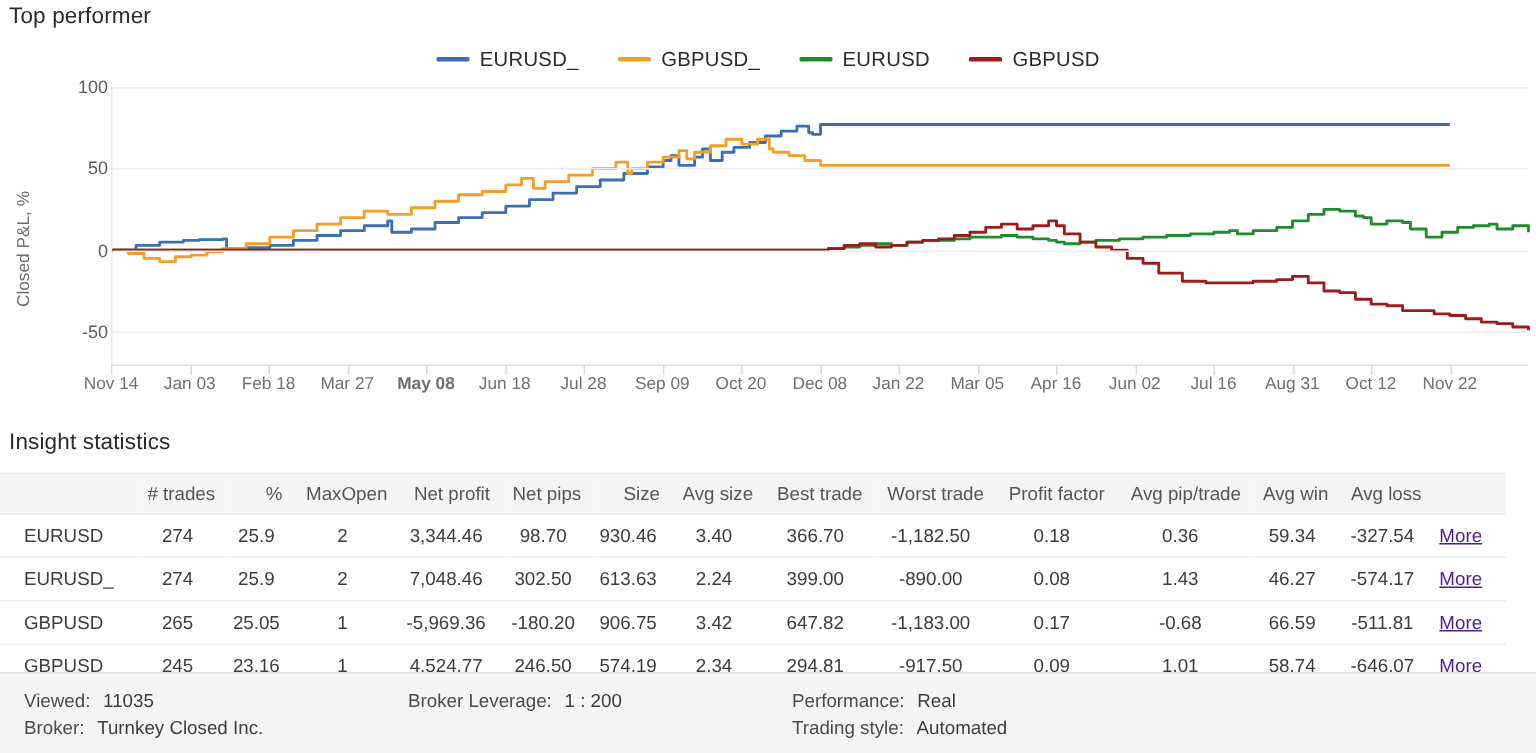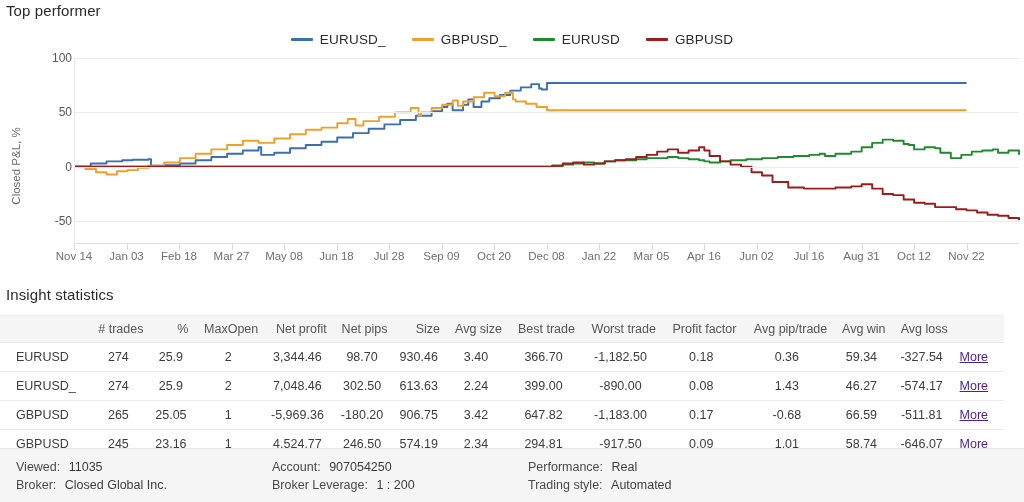--- a/index.html
+++ b/index.html
@@ -268,21 +268,21 @@
       <div class="x-ticks" id="x-ticks">
           <div class="x-tick" style="left: 0px;"></div>
           <div class="x-tick-label" style="left: 0px;">Nov 14</div>
           <div class="x-tick" style="left: 52.5px;"></div>
           <div class="x-tick-label" style="left: 52.5px;">Jan 03</div>
           <div class="x-tick" style="left: 105px;"></div>
           <div class="x-tick-label" style="left: 105px;">Feb 18</div>
           <div class="x-tick" style="left: 157.5px;"></div>
           <div class="x-tick-label" style="left: 157.5px;">Mar 27</div>
           <div class="x-tick" style="left: 210px;"></div>
-          <div class="x-tick-label" style="left: 210px;">May 08</div>
+          <div class="x-tick-label" style="left: 210px; font-weight: bold;">May 08</div>
           <div class="x-tick" style="left: 262.5px;"></div>
           <div class="x-tick-label" style="left: 262.5px;">Jun 18</div>
           <div class="x-tick" style="left: 315px;"></div>
           <div class="x-tick-label" style="left: 315px;">Jul 28</div>
           <div class="x-tick" style="left: 367.5px;"></div>
           <div class="x-tick-label" style="left: 367.5px;">Sep 09</div>
           <div class="x-tick" style="left: 420px;"></div>
           <div class="x-tick-label" style="left: 420px;">Oct 20</div>
           <div class="x-tick" style="left: 472.5px;"></div>
           <div class="x-tick-label" style="left: 472.5px;">Dec 08</div>
@@ -404,28 +404,24 @@
 
   <div class="footer">
     <div class="footer-grid">
       <div class="footer-col">
         <div class="footer-row">
           <span class="lbl">Viewed:</span>
           <span class="val">11035</span>
         </div>
         <div class="footer-row">
           <span class="lbl">Broker:</span>
-          <span class="val">Closed Global Inc.</span>
+          <span class="val">Turnkey Closed Inc.</span>
         </div>
       </div>
       <div class="footer-col">
-        <div class="footer-row">
-          <span class="lbl">Account:</span>
-          <span class="val">907054250</span>
-        </div>
         <div class="footer-row">
           <span class="lbl">Broker Leverage:</span>
           <span class="val">1 : 200</span>
         </div>
       </div>
       <div class="footer-col">
         <div class="footer-row">
           <span class="lbl">Performance:</span>
           <span class="val">Real</span>
         </div>

